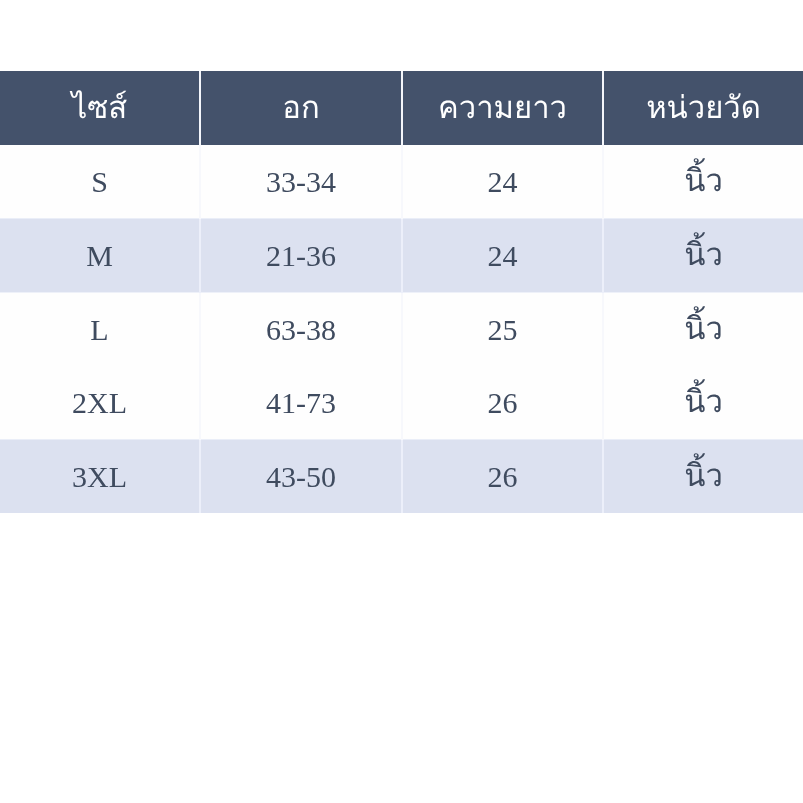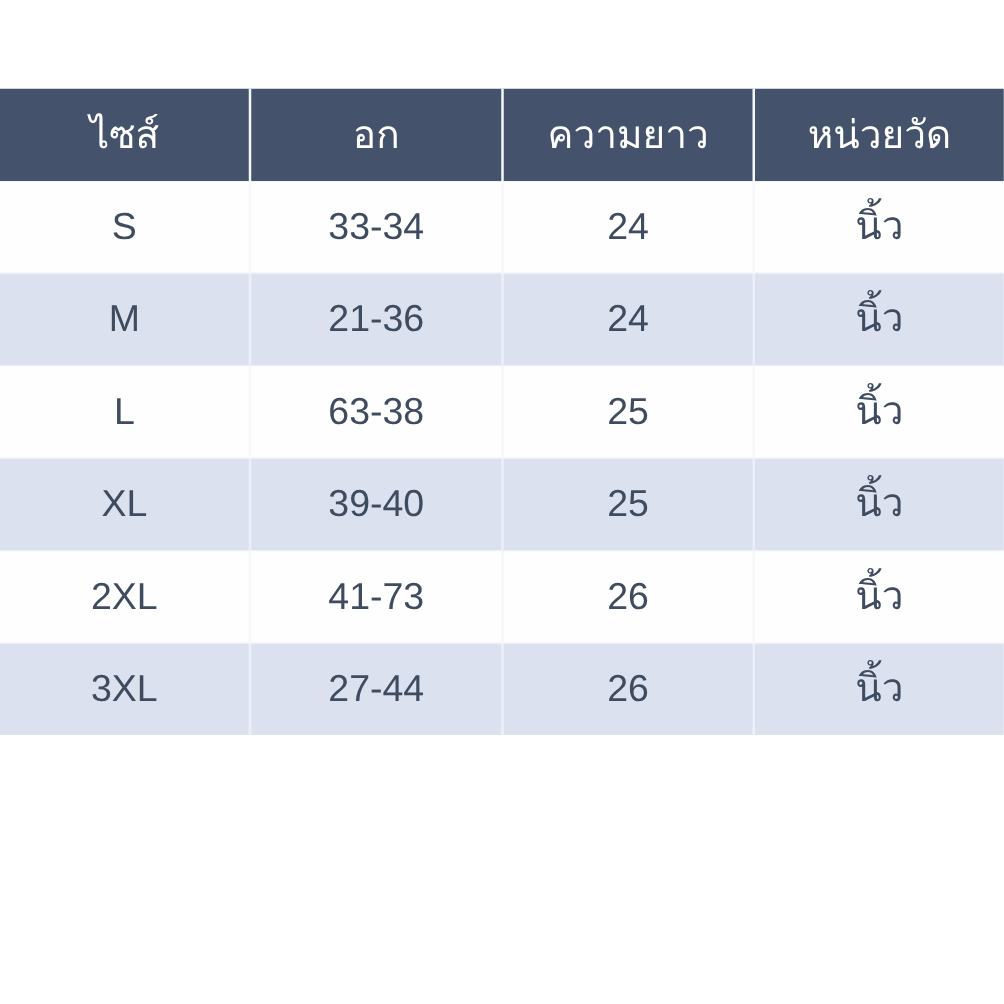--- a/index.html
+++ b/index.html
@@ -12,20 +12,21 @@
     background: #ffffff;
     font-family: "Liberation Sans", "DejaVu Sans", sans-serif;
     overflow: hidden;
   }
 
   #size-chart-wrap {
     position: absolute;
     left: 0;
     top: 71px;
     width: 676px;
+    font-family: Liberation Serif, serif;
   }
 
   table.size-chart {
     width: 803px;
     border-collapse: collapse;
     table-layout: fixed;
     background: #ffffff;
   }
 
   table.size-chart col.c-size  { width: 200px; }
@@ -99,33 +100,27 @@
         <td>21-36</td>
         <td>24</td>
         <td class="cell-thai">นิ้ว</td>
       </tr>
       <tr class="row-odd">
         <td>L</td>
         <td>63-38</td>
         <td>25</td>
         <td class="cell-thai">นิ้ว</td>
       </tr>
-      <tr class="row-even">
-        <td>XL</td>
-        <td>39-40</td>
-        <td>25</td>
-        <td class="cell-thai">นิ้ว</td>
-      </tr>
       <tr class="row-odd">
         <td>2XL</td>
         <td>41-73</td>
         <td>26</td>
         <td class="cell-thai">นิ้ว</td>
       </tr>
       <tr class="row-even">
         <td>3XL</td>
-        <td>27-44</td>
+        <td>43-50</td>
         <td>26</td>
         <td class="cell-thai">นิ้ว</td>
       </tr>
     </tbody>
   </table>
 </div>
 
 </body></html>

